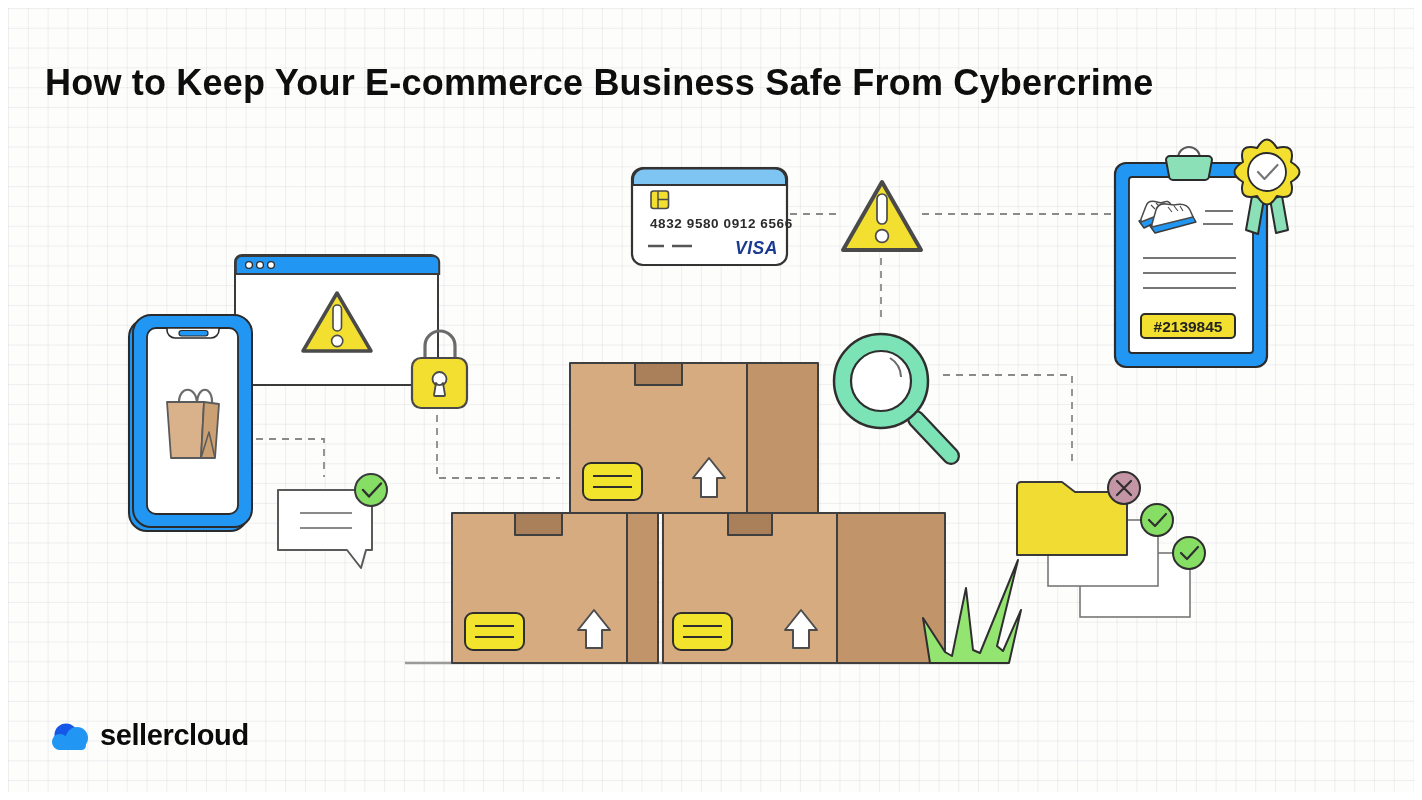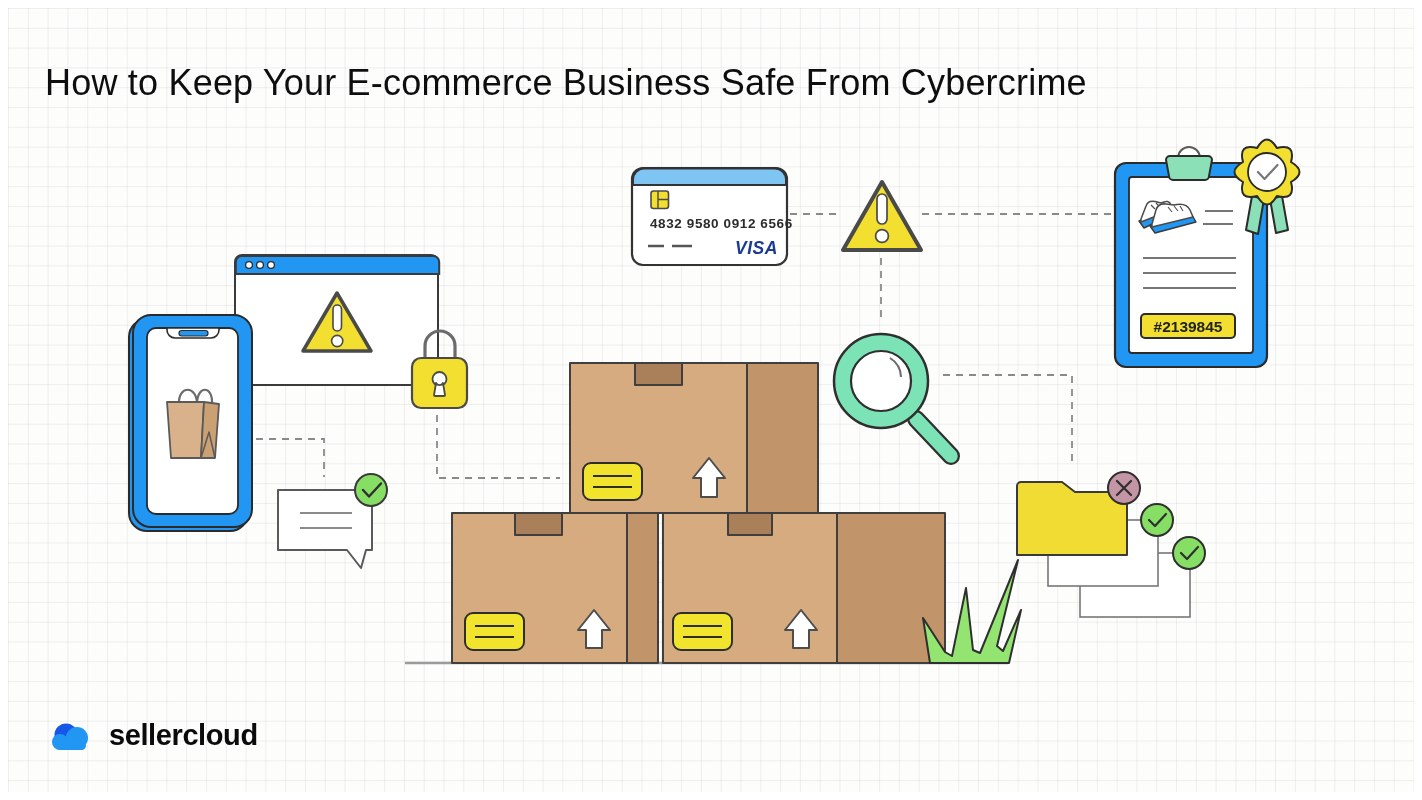--- a/index.html
+++ b/index.html
@@ -11,27 +11,27 @@
   .grid-area{
     position:absolute;left:8px;top:8px;width:1406px;height:784px;
     background-color:#FDFDFC;
     background-image:
       linear-gradient(to right, rgba(110,110,130,0.10) 1px, transparent 1px),
       linear-gradient(to bottom, rgba(110,110,130,0.10) 1px, transparent 1px);
     background-size:19.8px 19.8px;
   }
   .page-title{
     position:absolute;left:45px;top:38px;
-    font-size:36px;font-weight:normal;color:#0e0e0e;letter-spacing:0.2px;
+    font-size:36px;font-weight:bold;color:#0e0e0e;letter-spacing:0.2px;
     white-space:nowrap;
   }
   svg.scene{position:absolute;left:0;top:0;}
   .logo{
     position:absolute;left:50px;top:716px;
-    display:flex;align-items:center;gap:13px;
+    display:flex;align-items:center;gap:4px;
   }
   .logo-text{
     font-size:29px;font-weight:bold;color:#0b0b0b;letter-spacing:-0.4px;
   }
 </style>
 </head>
 <body>
 
 <div class="grid-area"></div>
 

